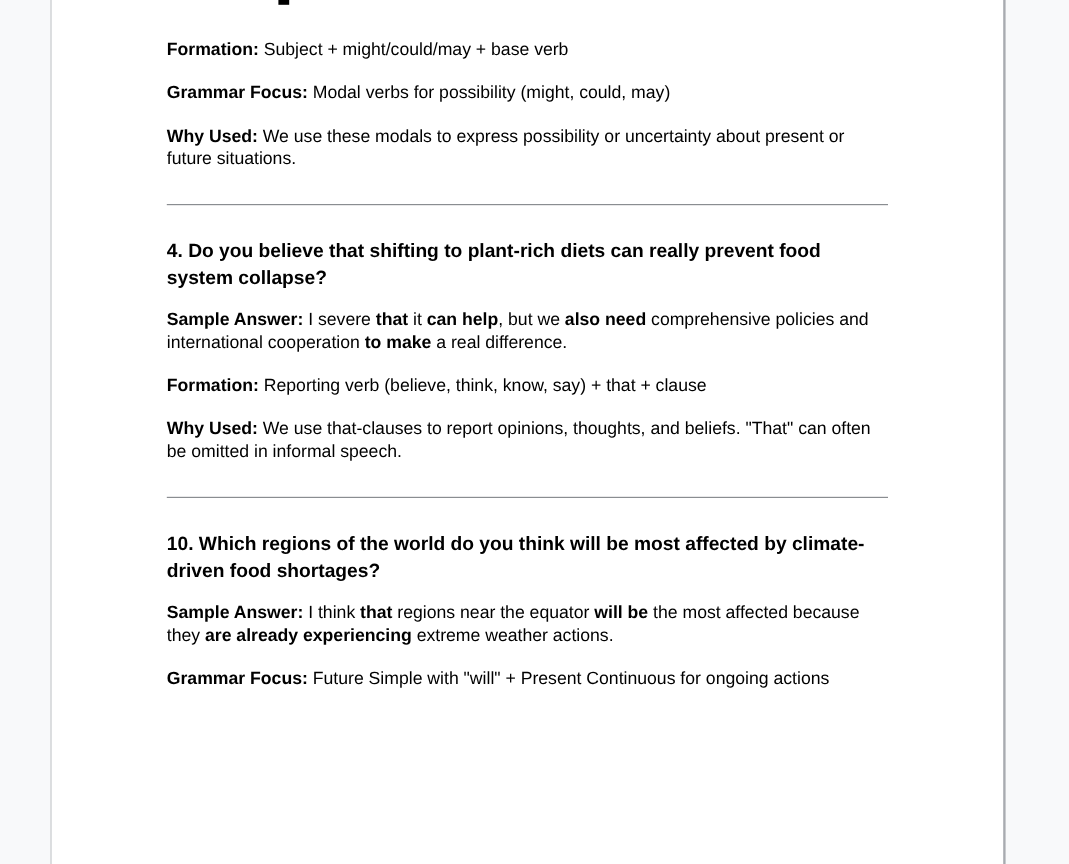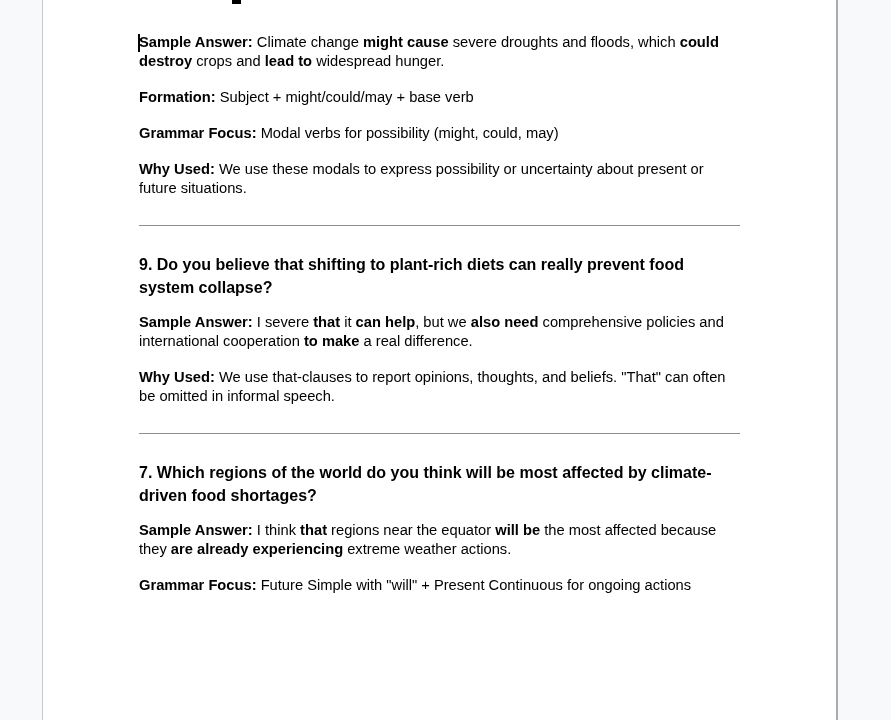--- a/index.html
+++ b/index.html
@@ -72,27 +72,27 @@
     background: #000;
   }
 </style>
 </head>
 <body>
 
 <div class="canvas">
   <div class="paper">
     <div class="clipped-fragment"></div>
     <div class="doc-body">
-        <p><span class="caret"></span><b>Sample Answer:</b><span> Climate change </span><b>might cause</b><span> severe droughts and floods, which </span><b>could destroy</b><span> crops and </span><b>lead to</b><span> widespread hunger.</span></p>
         <p><b>Formation:</b><span> Subject + might/could/may + base verb</span></p>
         <p><b>Grammar Focus:</b><span> Modal verbs for possibility (might, could, may)</span></p>
         <p><b>Why Used:</b><span> We use these modals to express possibility or uncertainty about present or future situations.</span></p>
         <hr>
-        <h2>9. Do you believe that shifting to plant-rich diets can really prevent food system collapse?</h2>
+        <h2>4. Do you believe that shifting to plant-rich diets can really prevent food system collapse?</h2>
         <p><b>Sample Answer:</b><span> I severe </span><b>that</b><span> it </span><b>can help</b><span>, but we </span><b>also need</b><span> comprehensive policies and international cooperation </span><b>to make</b><span> a real difference.</span></p>
+        <p><b>Formation:</b><span> Reporting verb (believe, think, know, say) + that + clause</span></p>
         <p><b>Why Used:</b><span> We use that-clauses to report opinions, thoughts, and beliefs. "That" can often be omitted in informal speech.</span></p>
         <hr>
-        <h2>7. Which regions of the world do you think will be most affected by climate-driven food shortages?</h2>
+        <h2>10. Which regions of the world do you think will be most affected by climate-driven food shortages?</h2>
         <p><b>Sample Answer:</b><span> I think </span><b>that</b><span> regions near the equator </span><b>will be</b><span> the most affected because they </span><b>are already experiencing</b><span> extreme weather actions.</span></p>
         <p><b>Grammar Focus:</b><span> Future Simple with "will" + Present Continuous for ongoing actions</span></p>
       </div>
   </div>
 </div>
 
 </body></html>

